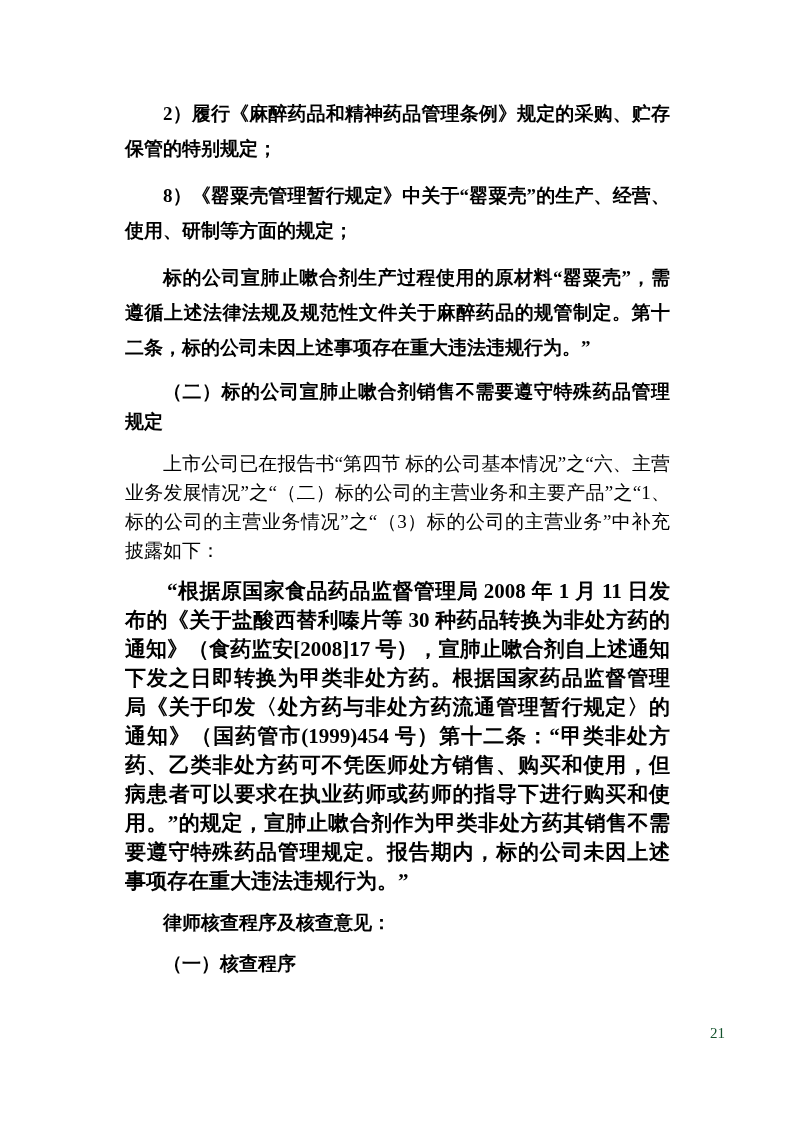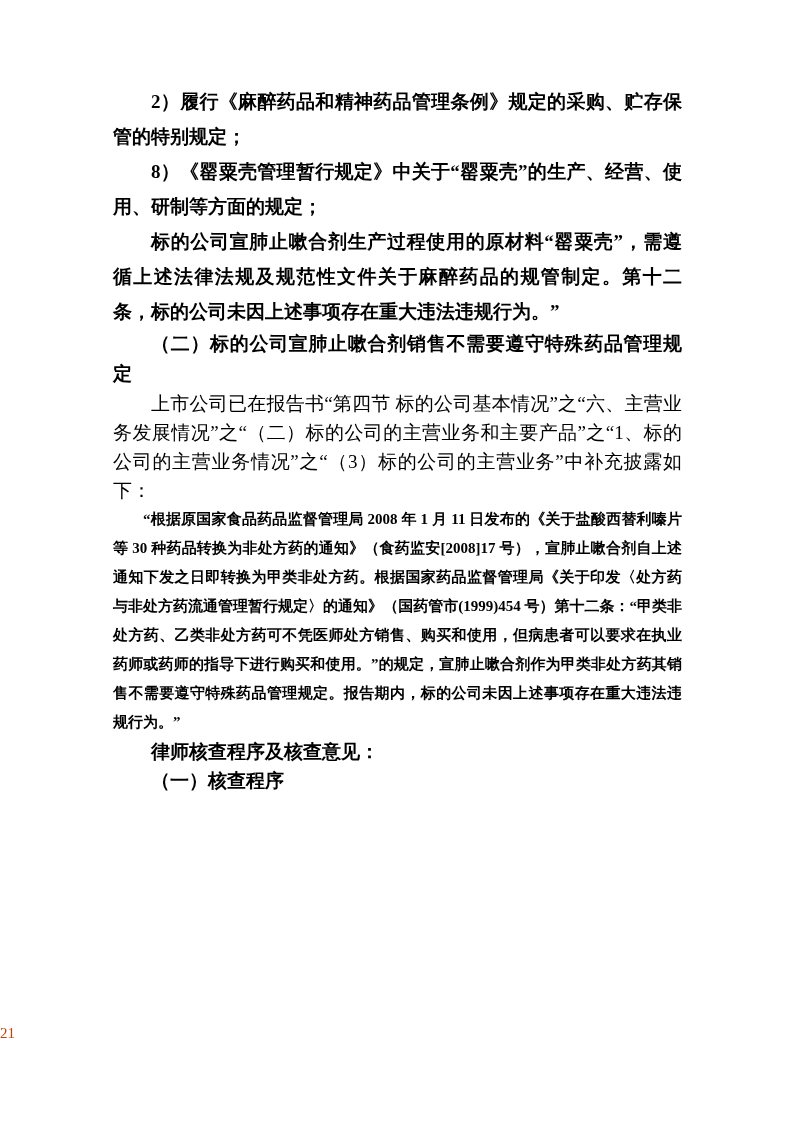--- a/index.html
+++ b/index.html
@@ -16,38 +16,38 @@
     overflow: hidden;
     font-family: "Liberation Serif", serif;
   }
   .content {
     position: absolute;
     left: 113px;
     top: 84px;
     width: 569px;
   }
   .content p, .content .heading {
-    margin: 0;
+    margin: 12px;
     padding: 0;
     text-indent: 2em;
     text-align: justify;
     text-justify: inter-character;
     word-break: break-all;
   }
   
   .kai {
     font-weight: 700;
     font-size: 19px;
     line-height: 35px;
     font-family: "Liberation Serif", serif;
   }
   
   .kai-dense {
     font-weight: 700;
-    font-size: 15px;
+    font-size: 21px;
     line-height: 29px;
     font-family: "Liberation Serif", serif;
   }
   
   .song {
     font-weight: 400;
     font-size: 19px;
     line-height: 29px;
     font-family: "Liberation Serif", serif;
   }
@@ -72,25 +72,25 @@
     line-height: 29px;
     text-align: left;
   }
   .mt-big   { margin-top: 37px; }
   .mt-small { margin-top: 13px; }
   .page-number {
     position: absolute;
     top: 1024px;
     left: 0;
     width: 725px;
-    text-align: left;
+    text-align: right;
     font-size: 15px;
     line-height: 18px;
     font-family: "Liberation Serif", serif;
-    color: #c2410c;
+    color: #14532d;
   }
 </style>
 </head>
 <body>
 
 <div class="page">
   <div class="content">
 
     <p class="kai">2）履行《麻醉药品和精神药品管理条例》规定的采购、贮存保管的特别规定；</p>
 

